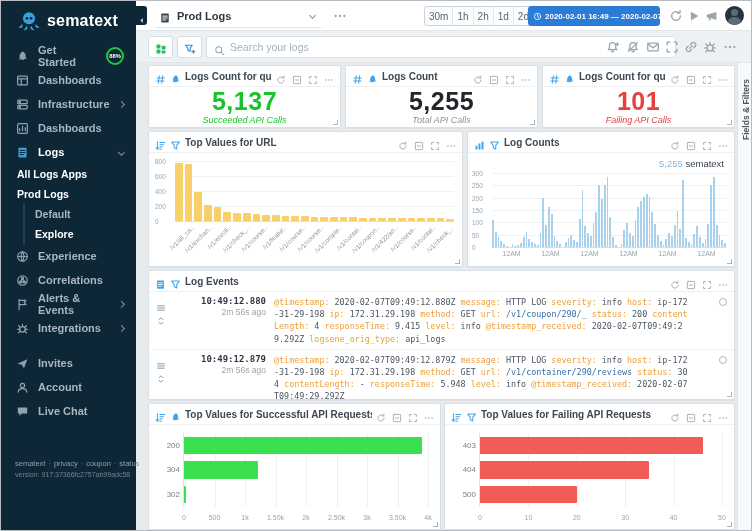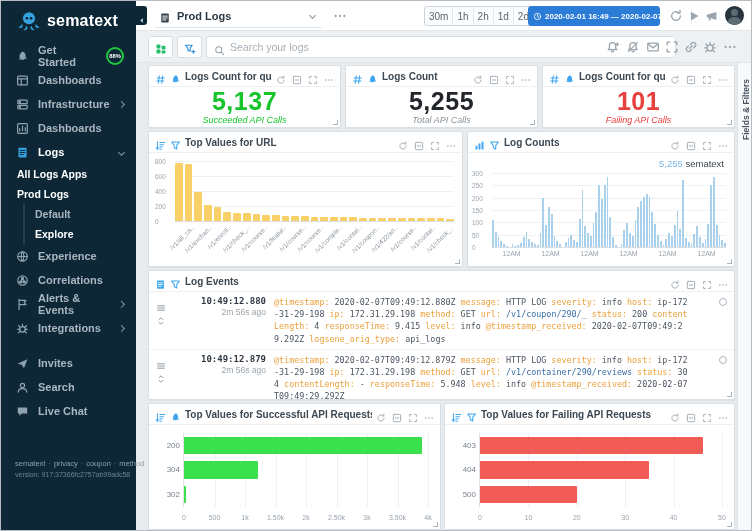--- a/index.html
+++ b/index.html
@@ -227,38 +227,38 @@
           <span class="sic"><svg width="100%" height="100%" viewBox="0 0 16 16" fill="currentColor" stroke="none" stroke-width="1.5" stroke-linecap="round" stroke-linejoin="round">
               <path d="M1.8 8.2L14 2.8 9.8 13.8 7.2 9.6z"></path>
             </svg></span>
           <span>Invites</span>
         </div>
         <div class="sitem">
           <span class="sic"><svg width="100%" height="100%" viewBox="0 0 16 16" fill="none" stroke="currentColor" stroke-width="1.5" stroke-linecap="round" stroke-linejoin="round">
               <circle cx="8" cy="5.4" r="2.6"></circle>
               <path d="M2.8 13.6c0-2.8 2.3-4.3 5.2-4.3s5.2 1.5 5.2 4.3"></path>
             </svg></span>
-          <span>Search</span>
+          <span>Account</span>
         </div>
         <div class="sitem">
           <span class="sic"><svg width="100%" height="100%" viewBox="0 0 16 16" fill="currentColor" stroke="none" stroke-width="1.5" stroke-linecap="round" stroke-linejoin="round">
               <path d="M2.2 3.2h11.6v7.2H7.4l-3.2 2.8v-2.8H2.2z"></path>
             </svg></span>
           <span>Live Chat</span>
         </div>
       </nav>
     <div class="side-footer">
       <div class="flinks" id="footer-links">
           <span>sematext</span>
           <span class="dot">·</span>
           <span>privacy</span>
           <span class="dot">·</span>
           <span>coupon</span>
           <span class="dot">·</span>
-          <span>method</span>
+          <span>status</span>
           <span class="fic"><svg width="100%" height="100%" viewBox="0 0 16 16" fill="currentColor" stroke="none" stroke-width="1.5" stroke-linecap="round" stroke-linejoin="round">
               <rect x="1.6" y="3.4" width="12.8" height="9.2" rx="1"></rect>
               <path d="M2.2 4.4L8 9.2l5.8-4.8" stroke="#0d2737" stroke-width="1.2"></path>
             </svg></span>
           <span class="fic"><svg width="100%" height="100%" viewBox="0 0 16 16" fill="currentColor" stroke="none" stroke-width="1.5" stroke-linecap="round" stroke-linejoin="round">
               <path d="M14.4 3.6c-1.8.6-2.4-1-4-1s-2.6 1.3-2.6 3C5.4 5.4 3.2 4.2 2 2.8c-1 2.6.6 5.2 2 6.2-.9 0-1.5-.2-2-.5.6 2.6 4 4.6 7 3.6 3-1 5.4-4.2 5.4-8.5z"></path>
             </svg></span>
         </div>
       <div class="fver">version: 917:37366fc2757ab99adc58</div>
     </div>

